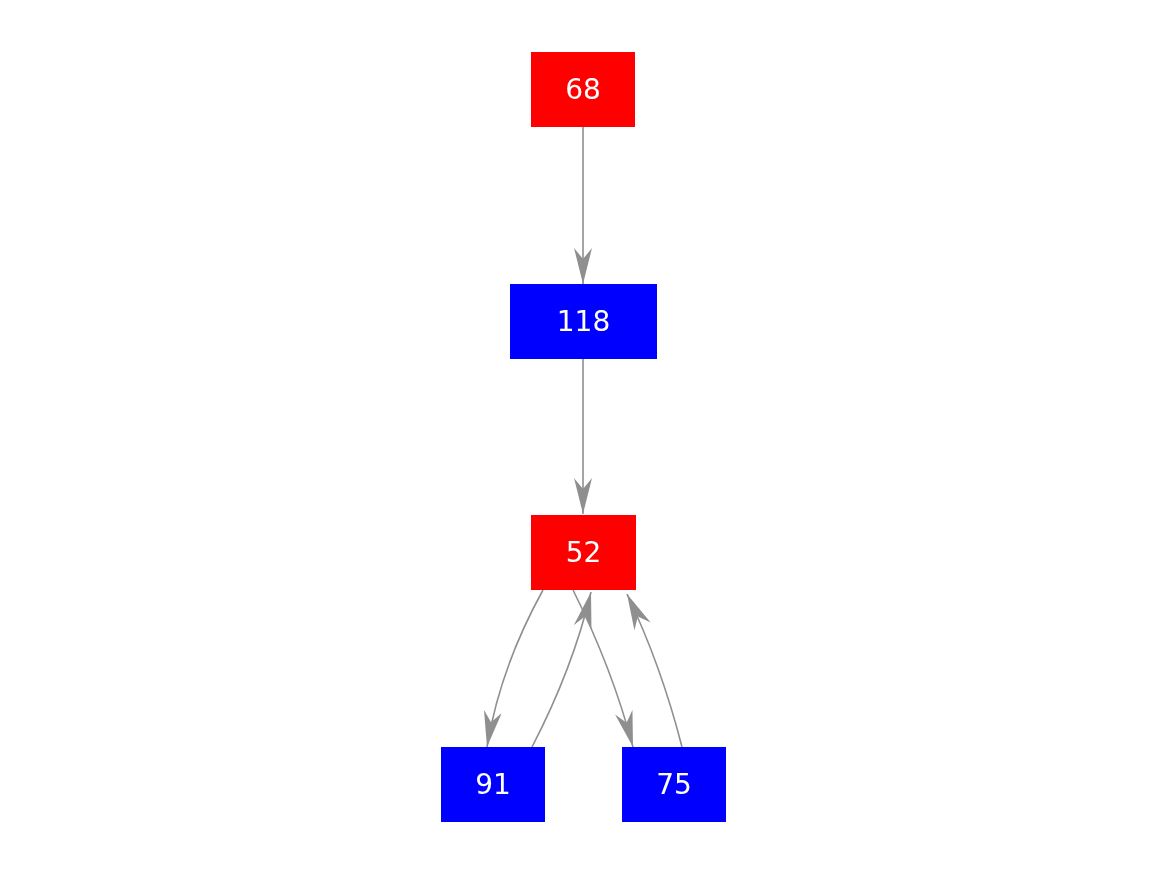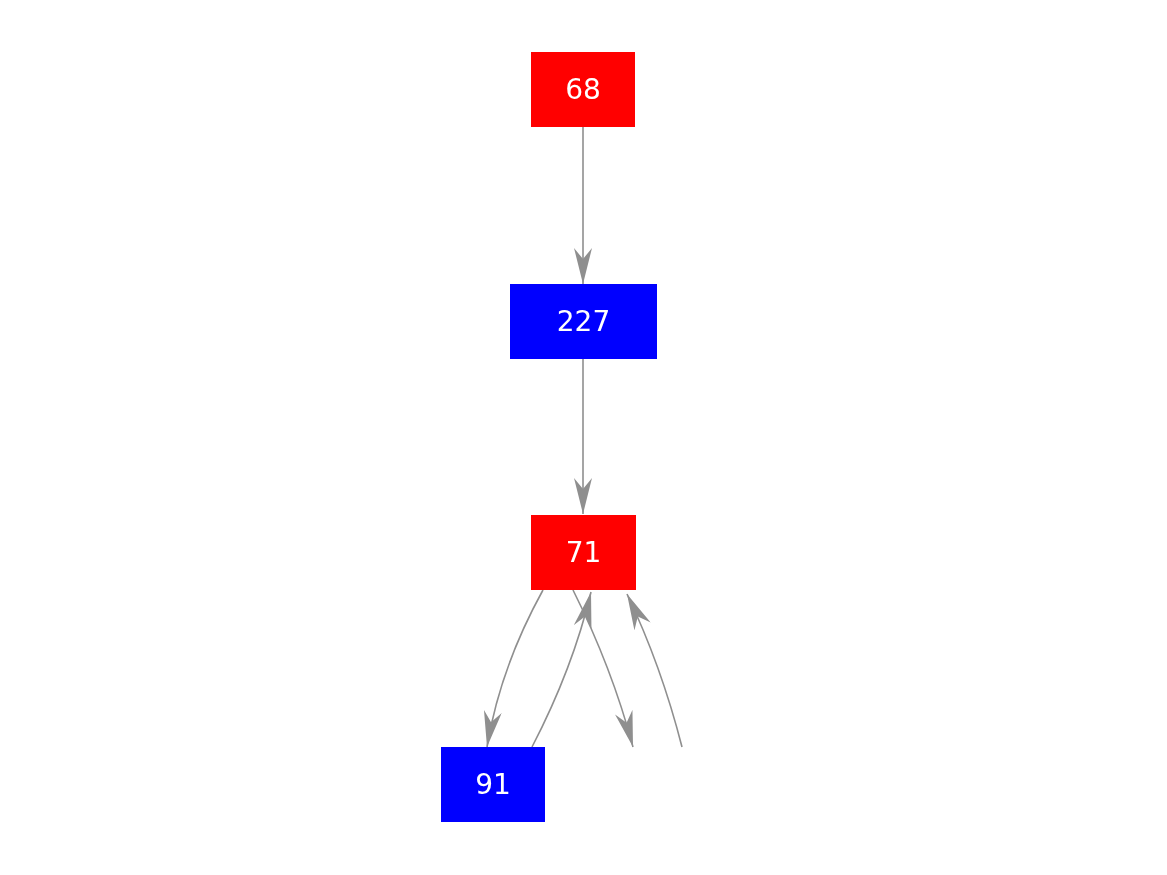--- a/index.html
+++ b/index.html
@@ -65,25 +65,28 @@
     <path class="edge-path" d="M573,590 Q612,668 633,747" marker-end="url(#arrowhead)" style="stroke: rgb(143, 143, 143);"></path>
 
     <path class="edge-path" d="M682,747 Q661,665 627,594" marker-end="url(#arrowhead)" style="stroke: rgb(143, 143, 143);"></path>
   </svg>
 
   <div class="node node-68" style="background: rgb(255, 0, 0); color: rgb(255, 255, 255);">
     <span>68</span>
   </div>
 
   <div class="node node-131" style="background: rgb(0, 0, 255); color: rgb(255, 255, 255);">
-    <span>227</span>
+    <span>118</span>
   </div>
 
   <div class="node node-71" style="background: rgb(255, 0, 0); color: rgb(255, 255, 255);">
-    <span>71</span>
+    <span>52</span>
   </div>
 
   <div class="node node-74" style="background: rgb(0, 0, 255); color: rgb(255, 255, 255);">
     <span>91</span>
   </div>
 
+  <div class="node node-75" style="background: rgb(0, 0, 255); color: rgb(255, 255, 255);">
+    <span>75</span>
+  </div>
 
 </div>
 
 </body></html>

